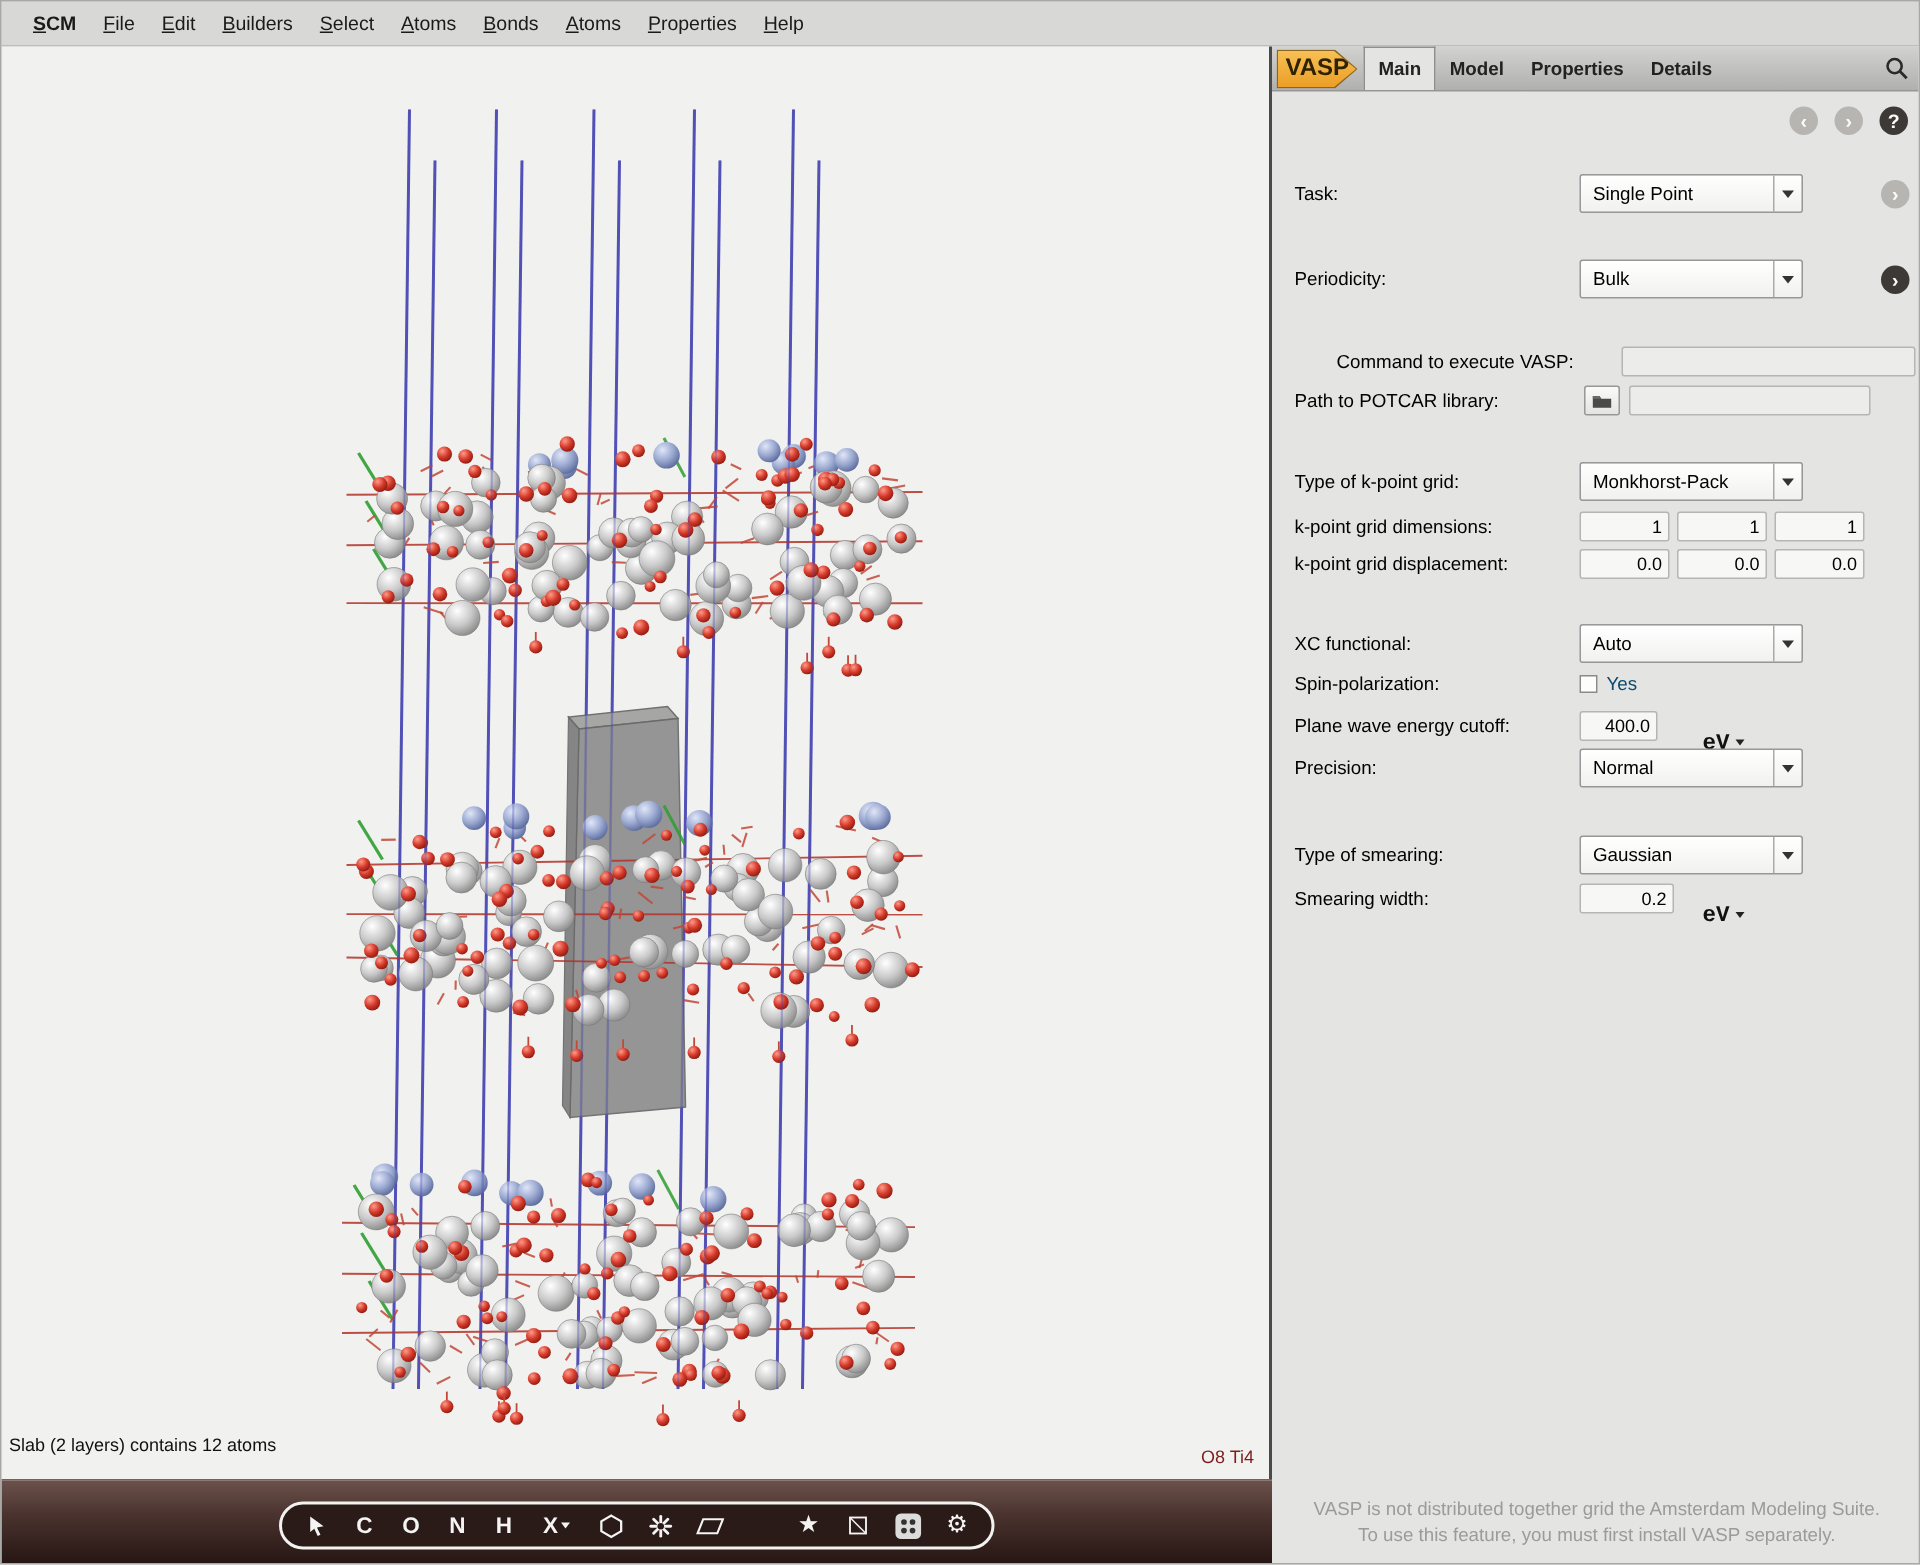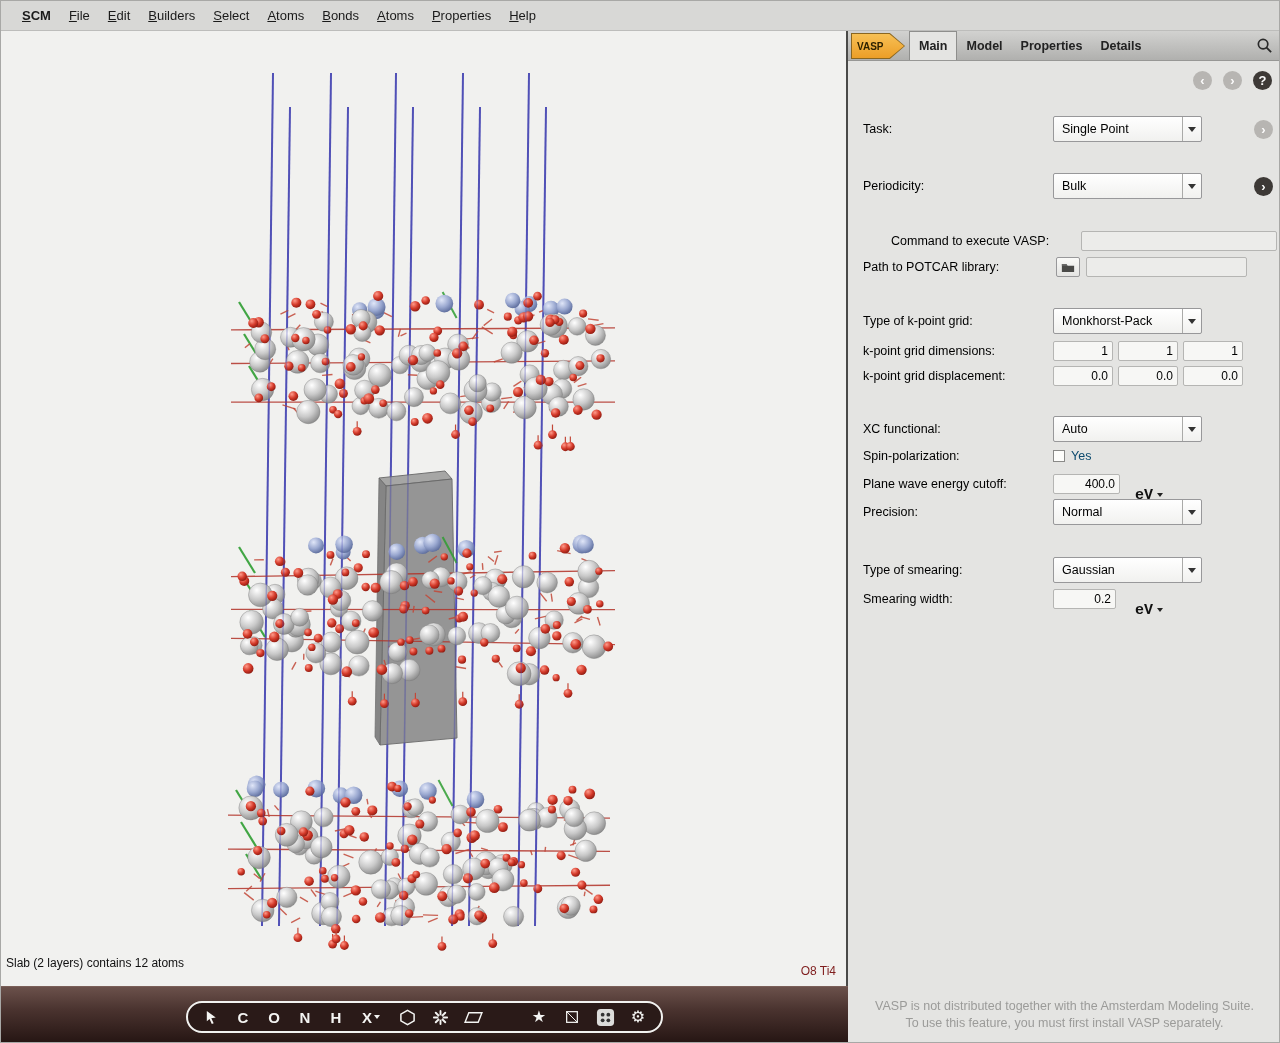--- a/index.html
+++ b/index.html
@@ -25,21 +25,21 @@
   .picon { display:flex; align-items:center; justify-content:center; width:20px; height:20px; color:#f4f4f2; cursor:default; }
   .pletter { font-size:15px; font-weight:bold; color:#f4f4f2; width:18px; text-align:center; }
   .pill-spacer { flex:1; }
   .tri-dn { display:inline-block; width:0; height:0; border-left:3.5px solid transparent; border-right:3.5px solid transparent; border-top:4.5px solid #f4f4f2; margin-left:2px; }
   .pglyph { font-size:16px; line-height:1; }
 
   
   #panel { position:absolute; left:847px; top:30px; width:433px; height:1013px; background:#e4e4e2; }
   #tabbar { position:absolute; left:0; top:0; width:433px; height:30px; background:linear-gradient(180deg,#d2d2d0,#b0b0ae); border-bottom:1px solid #979795; display:flex; align-items:stretch; }
   .vasp-badge-outer { position:relative; margin:2px 0 2px 3px; width:54px; height:26px; clip-path:polygon(0 0,72% 0,100% 50%,72% 100%,0 100%); background:#8a6620; flex:0 0 auto; }
-  .vasp-badge-inner { position:absolute; left:1px; top:1px; right:1px; bottom:1px; clip-path:polygon(0 0,72% 0,100% 50%,72% 100%,0 100%); background:linear-gradient(180deg,#f7c055,#ec9e27); display:flex; align-items:center; padding-left:5px; font-size:10px; font-weight:bold; color:#2e2200; }
+  .vasp-badge-inner { position:absolute; left:1px; top:1px; right:1px; bottom:1px; clip-path:polygon(0 0,72% 0,100% 50%,72% 100%,0 100%); background:linear-gradient(180deg,#f7c055,#ec9e27); display:flex; align-items:center; padding-left:5px; font-size:16px; font-weight:bold; color:#2e2200; }
   .tab { display:flex; align-items:center; padding:0 9px; font-size:12.5px; font-weight:bold; color:#222; cursor:default; }
   .tab.active { background:#e4e4e2; border:1px solid #8e8e8c; border-bottom:none; margin-left:4px; }
   #tab-search { margin-left:auto; display:flex; align-items:center; padding-right:8px; }
 
   .circle-btn { position:absolute; width:19px; height:19px; border-radius:50%; display:flex; align-items:center; justify-content:center; font-size:13px; font-weight:bold; line-height:1; cursor:default; }
   .circle-btn.gray { background:#b7b5b2; color:#fbfbfb; }
   .circle-btn.dark { background:#3d3936; color:#fbfbfb; }
 
   .row { position:absolute; left:15px; width:408px; }
   .lbl { position:absolute; left:0; top:0; font-size:12.5px; color:#000; white-space:nowrap; }
@@ -895,21 +895,21 @@
     </div>
 
     <div class="row h16" style="top:417px; height:16px;">
       <span class="lbl">Spin-polarization:</span>
       <span class="cbx"></span>
       <span class="cbx-lbl">Yes</span>
     </div>
 
     <div class="row h20" style="top:443px; height:20px;">
       <span class="lbl">Plane wave energy cutoff:</span>
-      <input class="tin num" style="left: 190px; width: 67px;" value="400.0">
+      <input class="tin num" style="left: 190px; width: 52px;" value="400.0">
       <span class="unit">eV</span>
     </div>
 
     <div class="row h26" style="top:468px; height:26px;">
       <span class="lbl">Precision:</span>
       <div class="dd">
         <span class="ddv">Normal</span>
         <span class="ddb"></span>
       </div>
     </div>
@@ -922,18 +922,18 @@
       </div>
     </div>
 
     <div class="row h20" style="top:558px; height:20px;">
       <span class="lbl">Smearing width:</span>
       <input class="tin num" style="left: 190px; width: 63px;" value="0.2">
       <span class="unit">eV</span>
     </div>
 
     <div id="panel-footer">
-      <div>VASP is not distributed together with the Amsterdam Modeling Suite.</div>
+      <div>VASP is not distributed together grid the Amsterdam Modeling Suite.</div>
       <div>To use this feature, you must first install VASP separately.</div>
     </div>
   </div>
 
 </div>
 
 </body></html>

